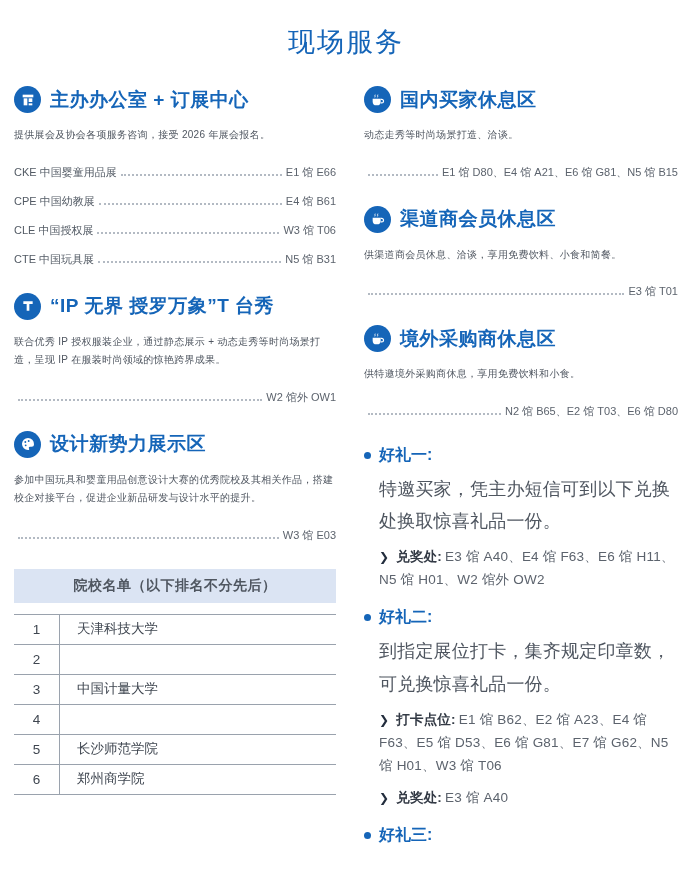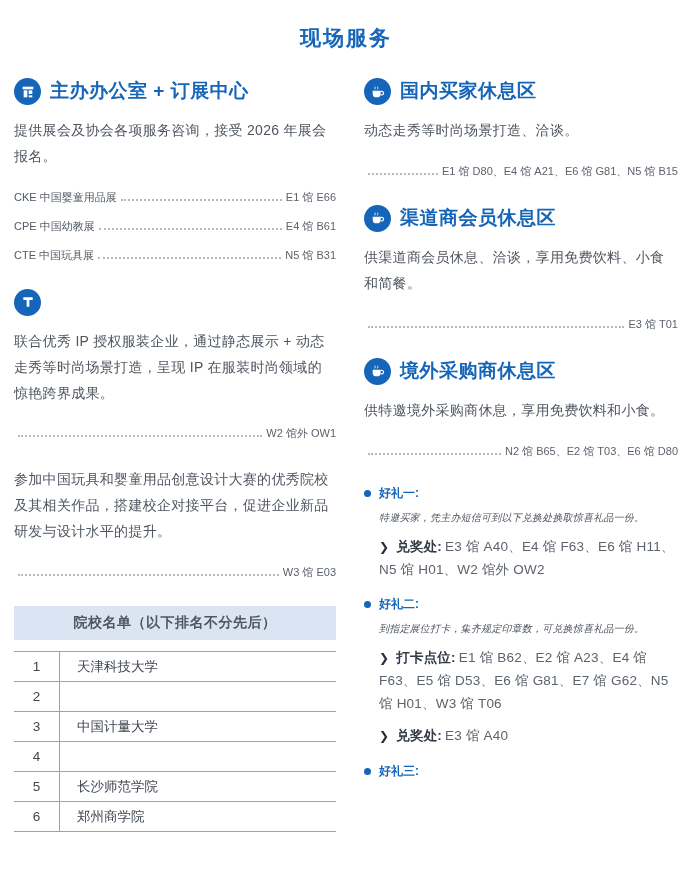--- a/index.html
+++ b/index.html
@@ -15,42 +15,42 @@
     width:692px;height:892px;
     background:#ffffff;
     font-family:"Liberation Sans","DejaVu Sans",sans-serif;
     color:#4f5660;
     overflow:hidden;
   }
   .page{padding:16px 12px 0 12px;}
   .page-title{
     text-align:center;
     color:#1565b8;
-    font-size:21px;
-    font-weight:bold;
+    font-size:27px;
+    font-weight:normal;
     letter-spacing:2px;
     margin:8px 0 26px 0;
   }
   .columns{display:flex;gap:28px;padding:0 2px;}
   .col-left{width:322px;flex:none;}
   .col-right{flex:1;min-width:0;}
 
   .section{margin-bottom:26px;}
   .section-header{
-    display:flex;align-items:flex-start;gap:9px;
+    display:flex;align-items:center;gap:9px;
     color:#1565b8;font-size:19px;font-weight:bold;
     margin-bottom:13px;letter-spacing:0.5px;
   }
   .icon-circle{
     width:27px;height:27px;flex:none;border-radius:50%;
     background:#1565b8;display:flex;align-items:center;justify-content:center;
   }
   .icon-circle svg{display:block;}
   .para{
-    font-size:14px;line-height:1.85;color:#4f5660;
+    font-size:10px;line-height:1.85;color:#4f5660;
     margin:0 0 6px 0;letter-spacing:0.3px;
   }
   .entry-row{
     display:flex;align-items:flex-end;
     font-size:11px;color:#525a64;
     height:29px;
   }
   .entry-label{white-space:nowrap;text-align:right;}
   .leader{flex:1;border-bottom:2px dotted #b3bac3;margin:0 4px 4px 4px;min-width:12px;}
   .entry-loc{white-space:nowrap;color:#5c636d;}
@@ -71,26 +71,26 @@
   .row-num{
     width:46px;flex:none;border-right:1px solid #9aa2ad;
     display:flex;align-items:center;justify-content:center;
   }
   .row-name{display:flex;align-items:center;padding-left:17px;text-align:center;}
 
   
   .gift-item{margin-top:15px;}
   .gift-title{
     display:flex;align-items:center;gap:8px;
-    color:#1565b8;font-weight:bold;font-size:12px;
+    color:#1565b8;font-weight:bold;font-size:16px;
     margin:0 0 7px 0;
   }
   .bullet-dot{width:7px;height:7px;border-radius:50%;background:#1565b8;flex:none;}
   .gift-desc{
-    margin:0 0 4px 15px;font-size:10px;color:#4f5660;line-height:1.8;letter-spacing:0.2px;font-style:italic;
+    margin:0 0 4px 15px;font-size:18px;color:#4f5660;line-height:1.8;letter-spacing:0.2px;
   }
   .gift-point{
     margin:9px 0 9px 15px;font-size:13.5px;line-height:1.7;color:#5c636d;letter-spacing:0.2px;
   }
   .arrow{color:#222d3d;font-weight:bold;margin-right:7px;font-size:12px;}
   .point-label{font-weight:bold;color:#333a45;margin-right:3px;}
 </style>
 </head>
 <body>
 
@@ -118,42 +118,59 @@
           <span class="entry-label">CKE 中国婴童用品展</span>
           <span class="leader"></span>
           <span class="entry-loc">E1 馆 E66</span>
         </div>
         <div class="entry-row">
           <span class="entry-label">CPE 中国幼教展</span>
           <span class="leader"></span>
           <span class="entry-loc">E4 馆 B61</span>
         </div>
         <div class="entry-row">
+          <span class="entry-label">CLE 中国授权展</span>
+          <span class="leader"></span>
+          <span class="entry-loc">W3 馆 T06</span>
+        </div>
+        <div class="entry-row">
           <span class="entry-label">CTE 中国玩具展</span>
           <span class="leader"></span>
           <span class="entry-loc">N5 馆 B31</span>
         </div>
       </div>
 
       <div class="section">
         <div class="section-header">
           <span class="icon-circle">
             <svg width="16" height="16" viewBox="0 0 24 24">
               <path fill="#fff" d="M5 5h14v4h-5v10h-4V9H5z"></path>
             </svg>
           </span>
+          <span>“IP 无界 授罗万象”T 台秀</span>
         </div>
         <p class="para">联合优秀 IP 授权服装企业，通过静态展示 + 动态走秀等时尚场景打造，呈现 IP 在服装时尚领域的惊艳跨界成果。</p>
         <div class="entry-row">
           <span class="leader"></span>
           <span class="entry-loc">W2 馆外 OW1</span>
         </div>
       </div>
 
       <div class="section">
+        <div class="section-header">
+          <span class="icon-circle">
+            <svg width="16" height="16" viewBox="0 0 24 24">
+              <path fill="#fff" d="M12 3a9 9 0 1 0 0 18c1.7 0 2.2-1.1 1.5-2.4-.6-1.2-.1-2.6 1.3-2.6h2.4A3.8 3.8 0 0 0 21 12.2 9 9 0 0 0 12 3z"></path>
+              <circle cx="8" cy="9" r="1.4" fill="#1565b8"></circle>
+              <circle cx="13" cy="7.5" r="1.4" fill="#1565b8"></circle>
+              <circle cx="8.5" cy="14" r="1.4" fill="#1565b8"></circle>
+            </svg>
+          </span>
+          <span>设计新势力展示区</span>
+        </div>
         <p class="para">参加中国玩具和婴童用品创意设计大赛的优秀院校及其相关作品，搭建校企对接平台，促进企业新品研发与设计水平的提升。</p>
         <div class="entry-row">
           <span class="leader"></span>
           <span class="entry-loc">W3 馆 E03</span>
         </div>
       </div>
 
       <div>
         <div class="table-head">院校名单（以下排名不分先后）</div>
         <div class="table-body">

